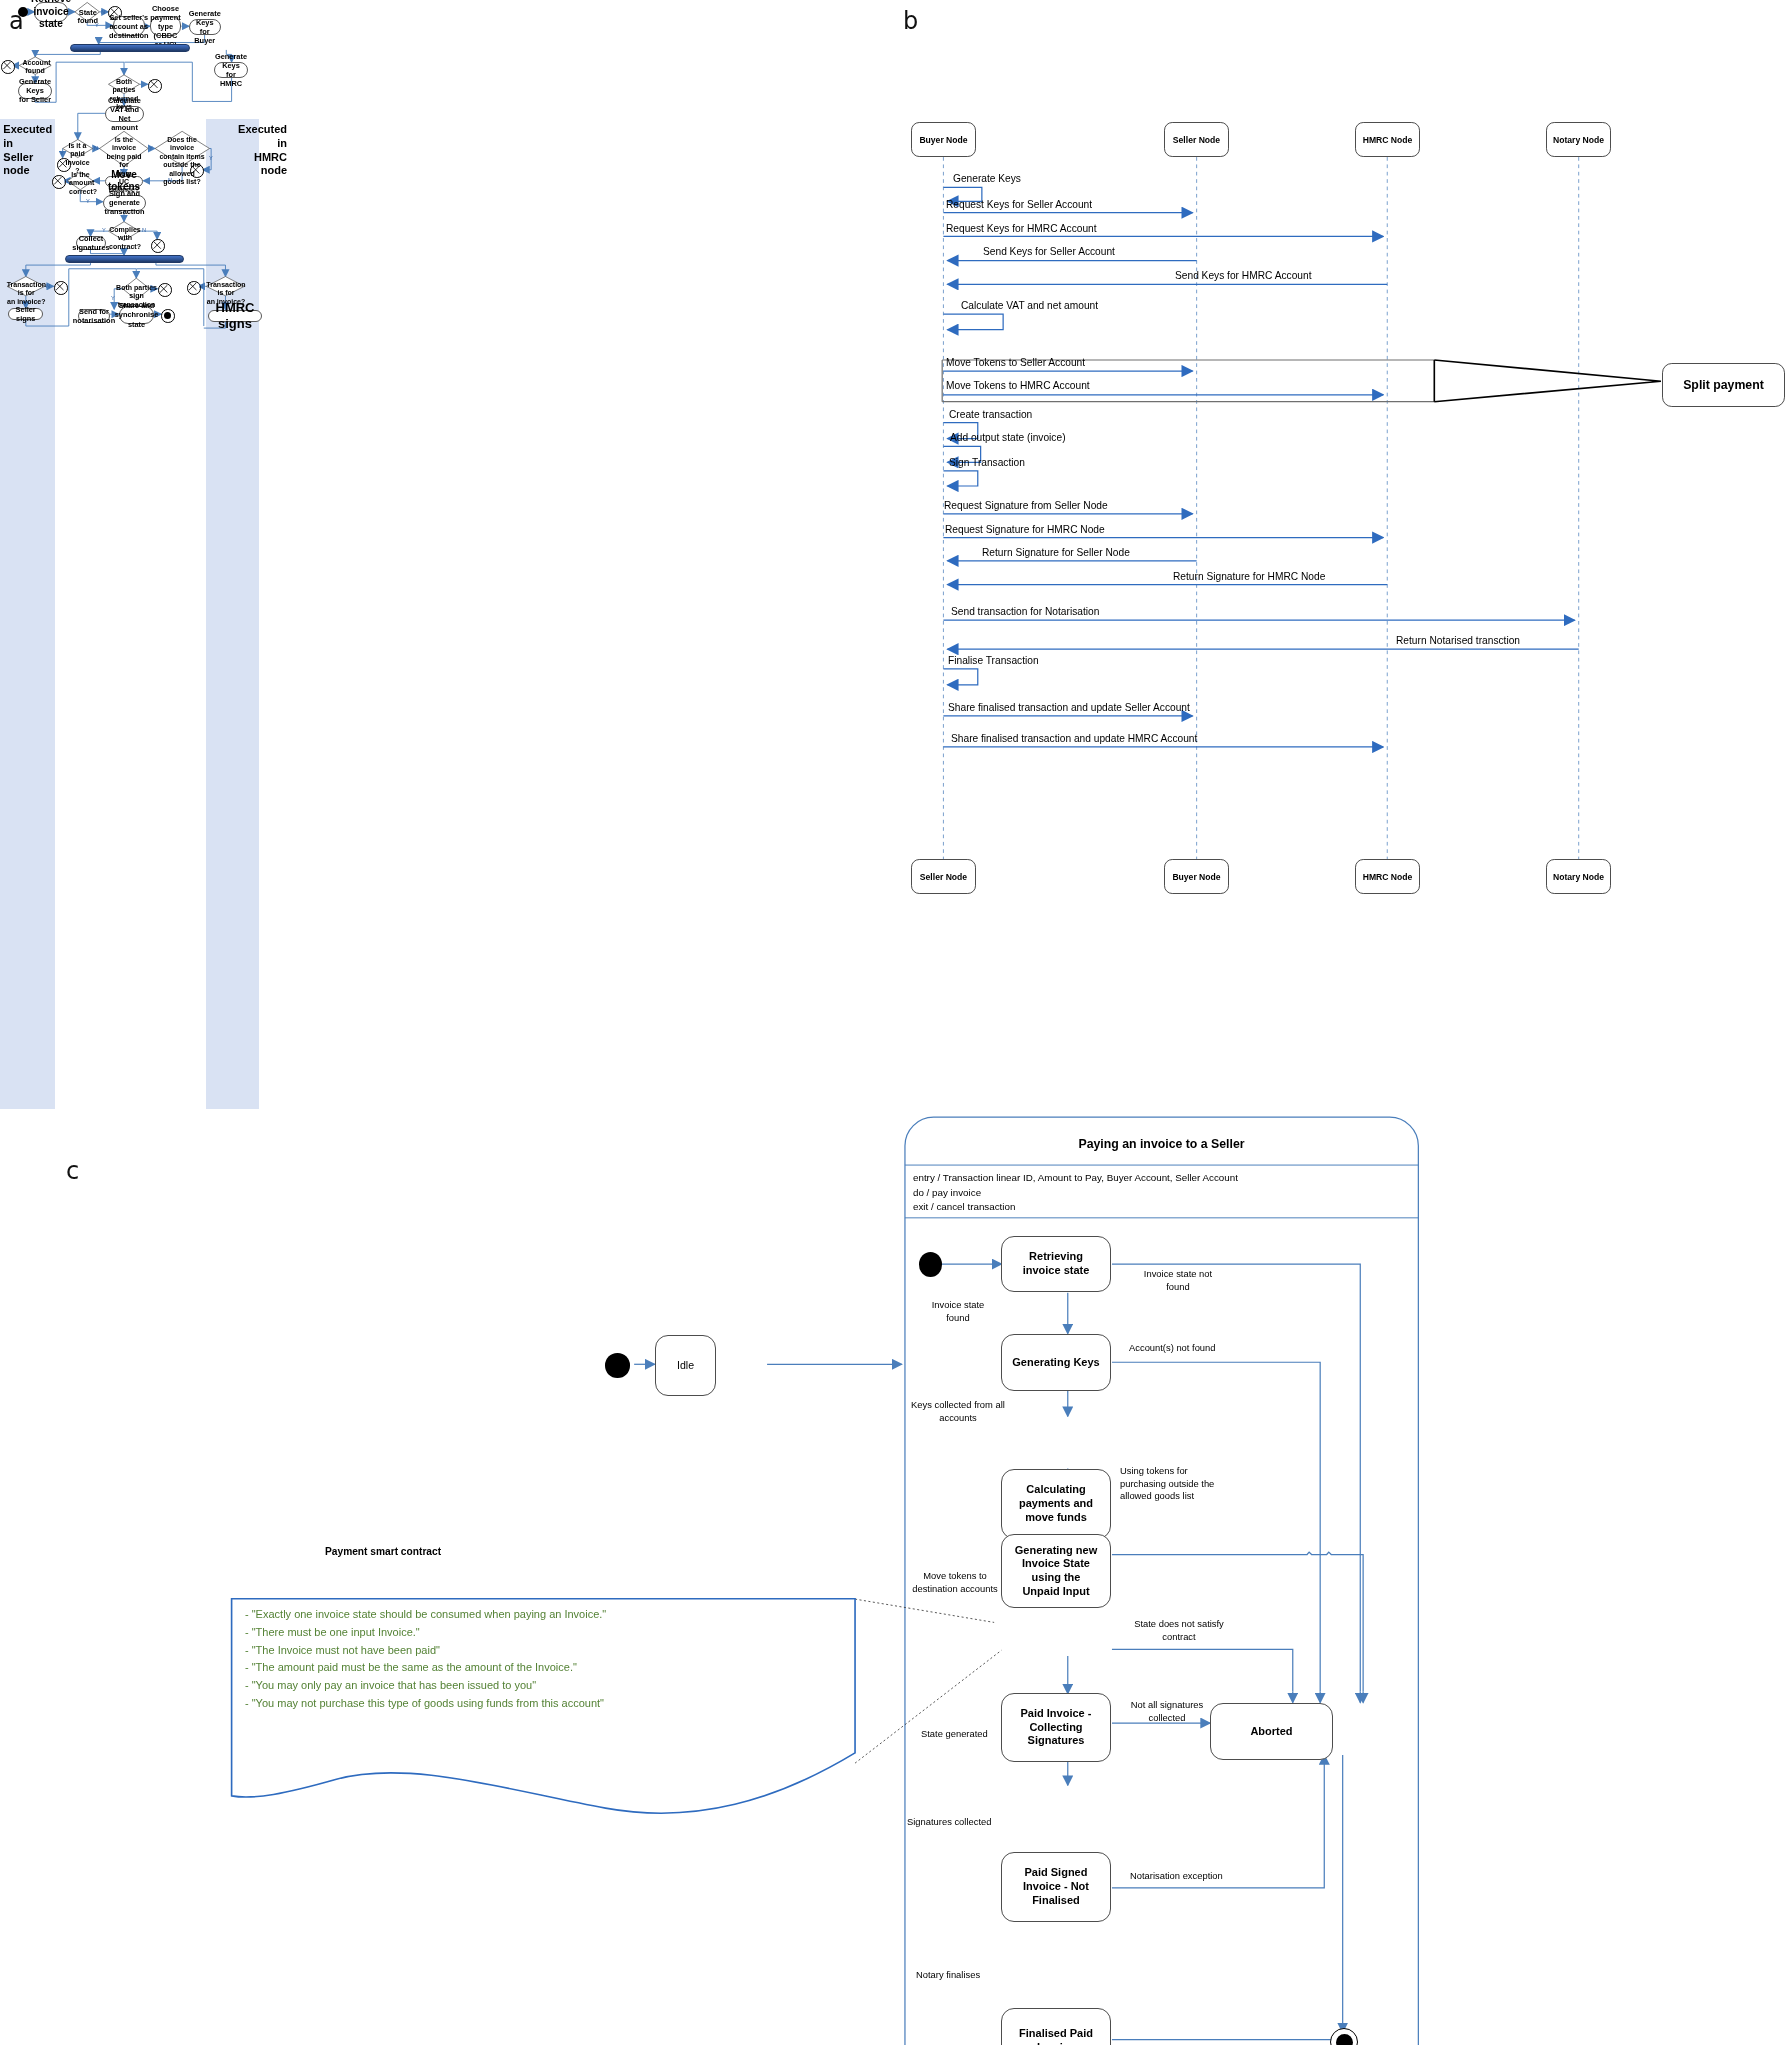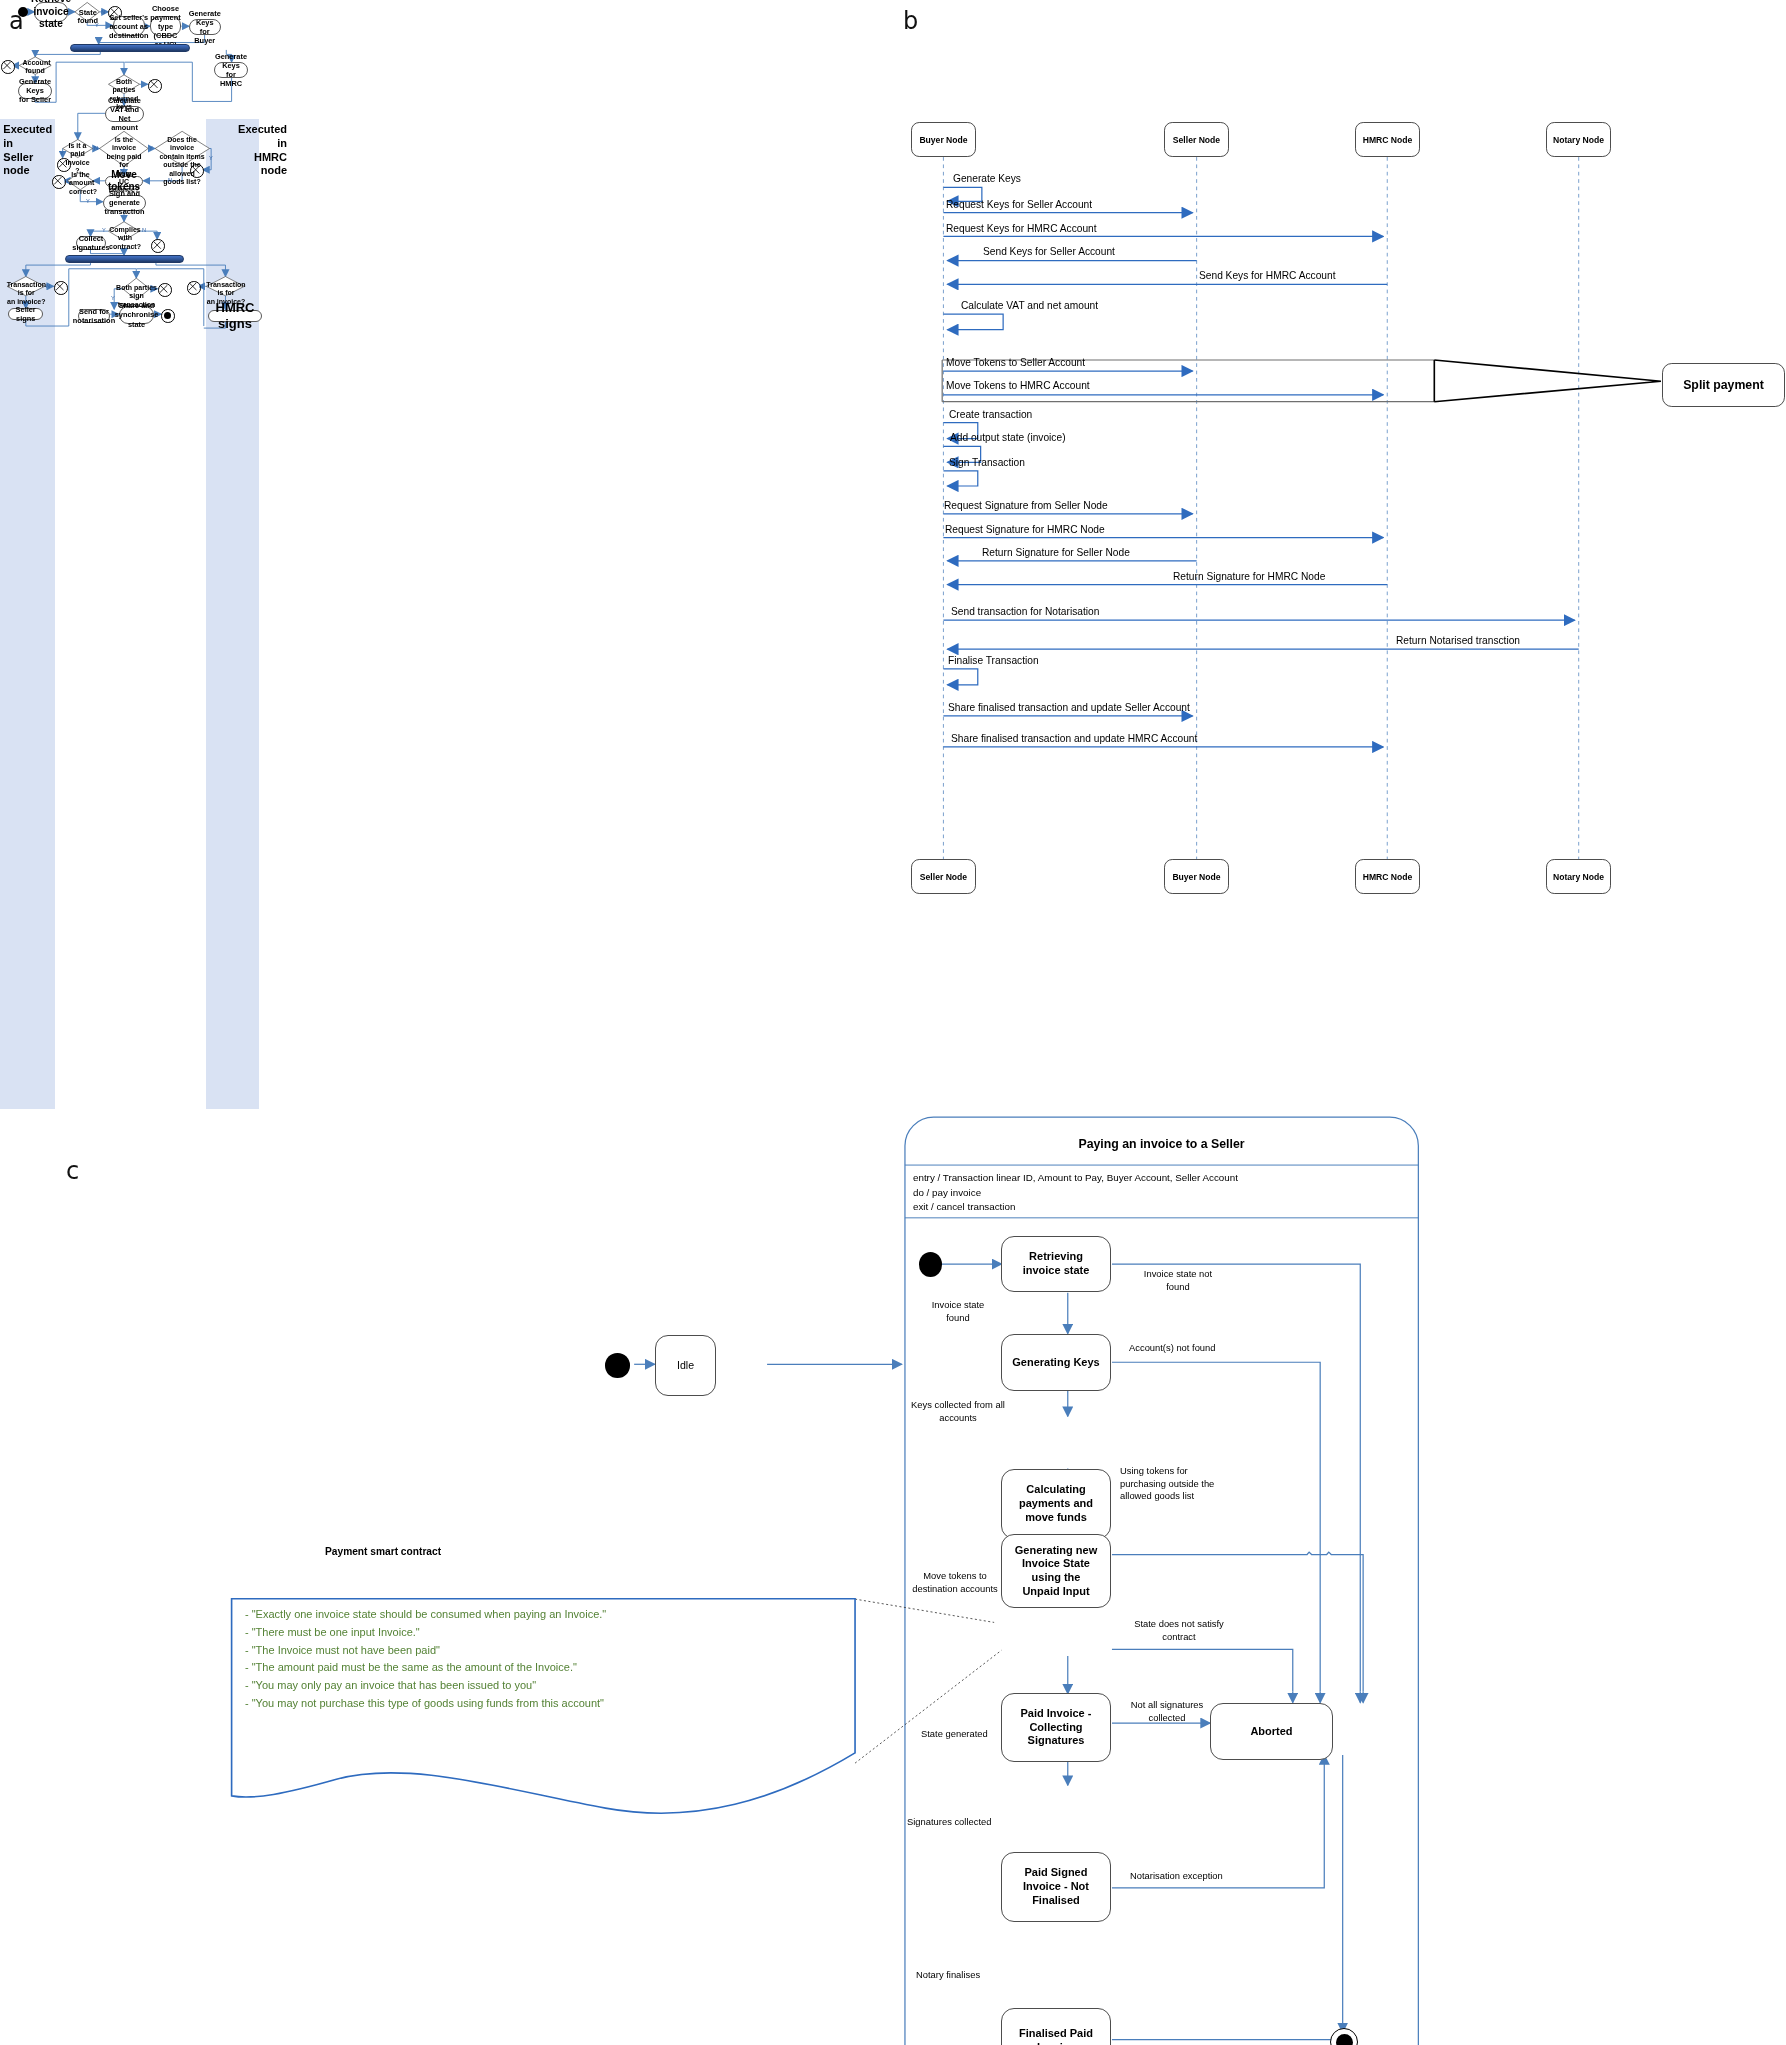--- a/index.html
+++ b/index.html
@@ -408,21 +408,21 @@
     <g stroke="#000" stroke-width="4" fill="none">
       <path d="M3506,880 L4060,932 L3506,982"></path>
       <path d="M3506,880 L3506,982"></path>
     </g>
   </svg>
 
   <div class="msg-lbl" style="left:953px;top:173px;">Generate Keys</div>
   <div class="msg-lbl" style="left:946px;top:199px;">Request Keys for Seller Account</div>
   <div class="msg-lbl" style="left:946px;top:223px;">Request Keys for HMRC Account</div>
   <div class="msg-lbl" style="left:983px;top:246px;">Send Keys for Seller Account</div>
-  <div class="msg-lbl" style="left:1175px;top:270px;margin-left:24px;">Send Keys for HMRC Account</div>
+  <div class="msg-lbl" style="left:1175px;top:270px;">Send Keys for HMRC Account</div>
   <div class="msg-lbl" style="left:961px;top:300px;">Calculate VAT and net amount</div>
   <div class="msg-lbl" style="left:946px;top:357px;">Move Tokens to Seller Account</div>
   <div class="msg-lbl" style="left:946px;top:380px;">Move Tokens to HMRC Account</div>
   <div class="msg-lbl" style="left:949px;top:409px;">Create transaction</div>
   <div class="msg-lbl" style="left:950px;top:432px;">Add output state (invoice)</div>
   <div class="msg-lbl" style="left:949px;top:457px;">Sign Transaction</div>
   <div class="msg-lbl" style="left:944px;top:500px;text-align:center;">Request Signature from Seller Node</div>
   <div class="msg-lbl" style="left:945px;top:524px;">Request Signature for HMRC Node</div>
   <div class="msg-lbl" style="left:982px;top:547px;">Return Signature for Seller Node</div>
   <div class="msg-lbl" style="left:1173px;top:571px;">Return Signature for HMRC Node</div>

